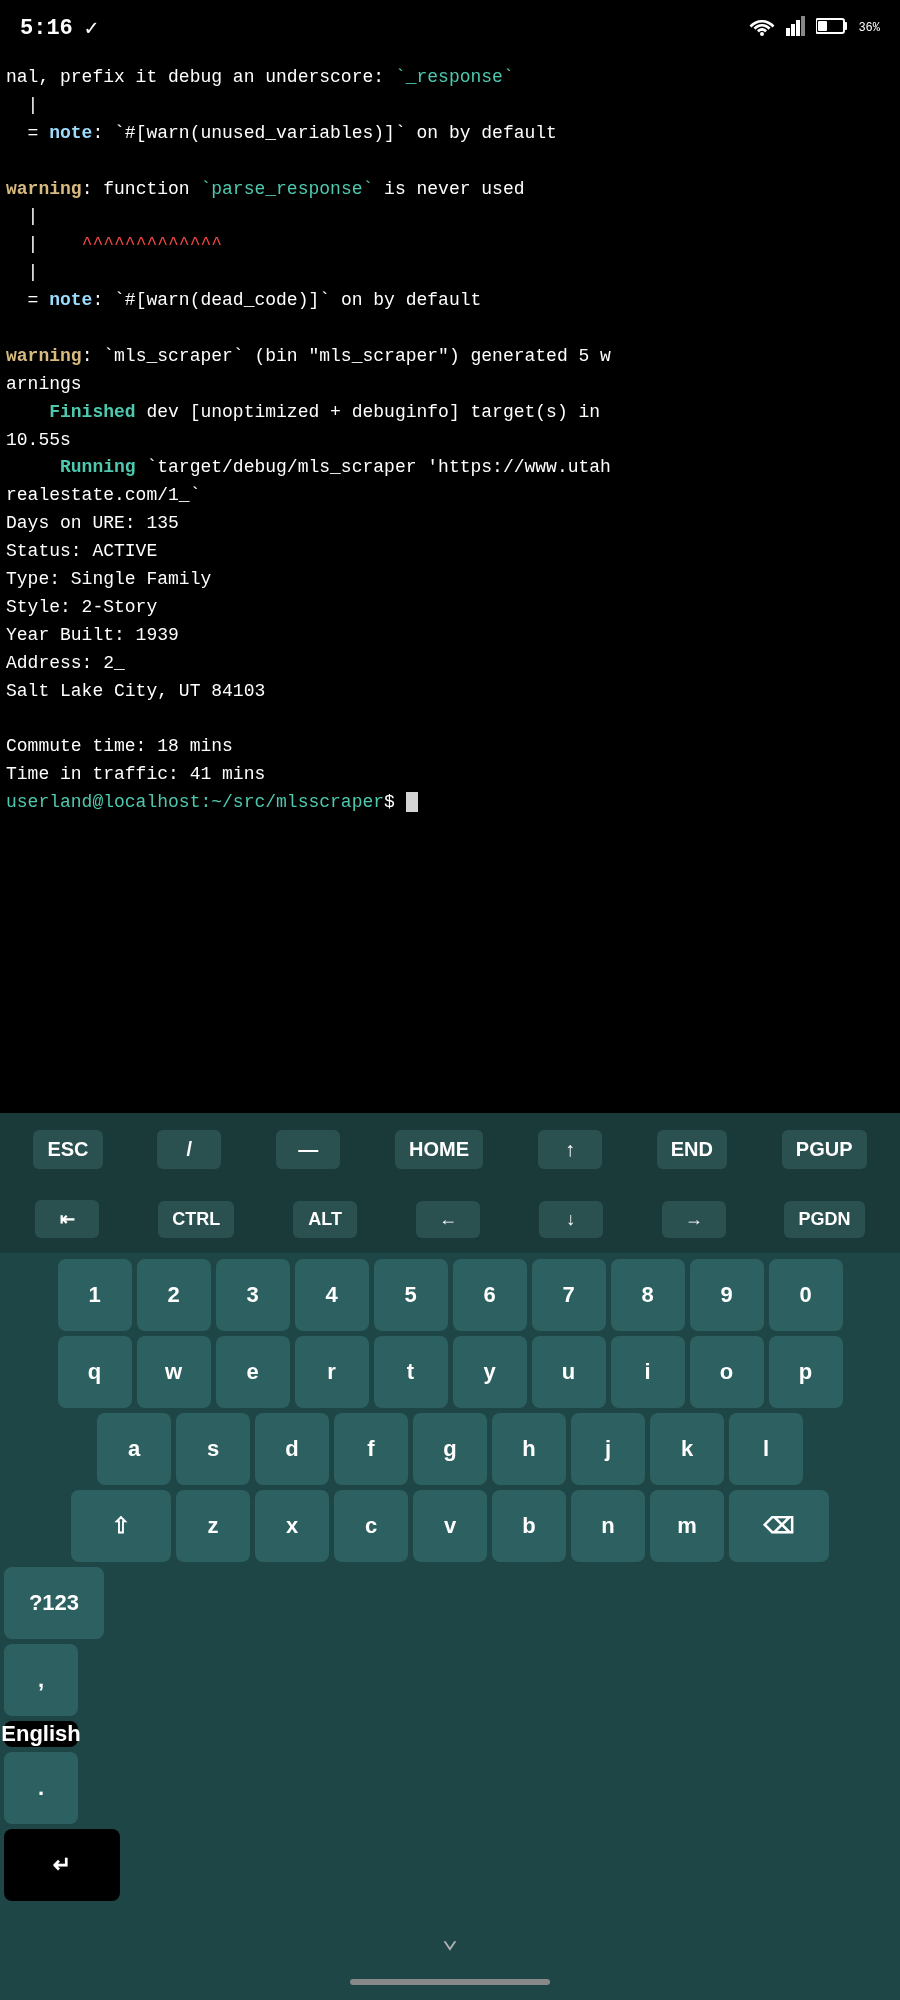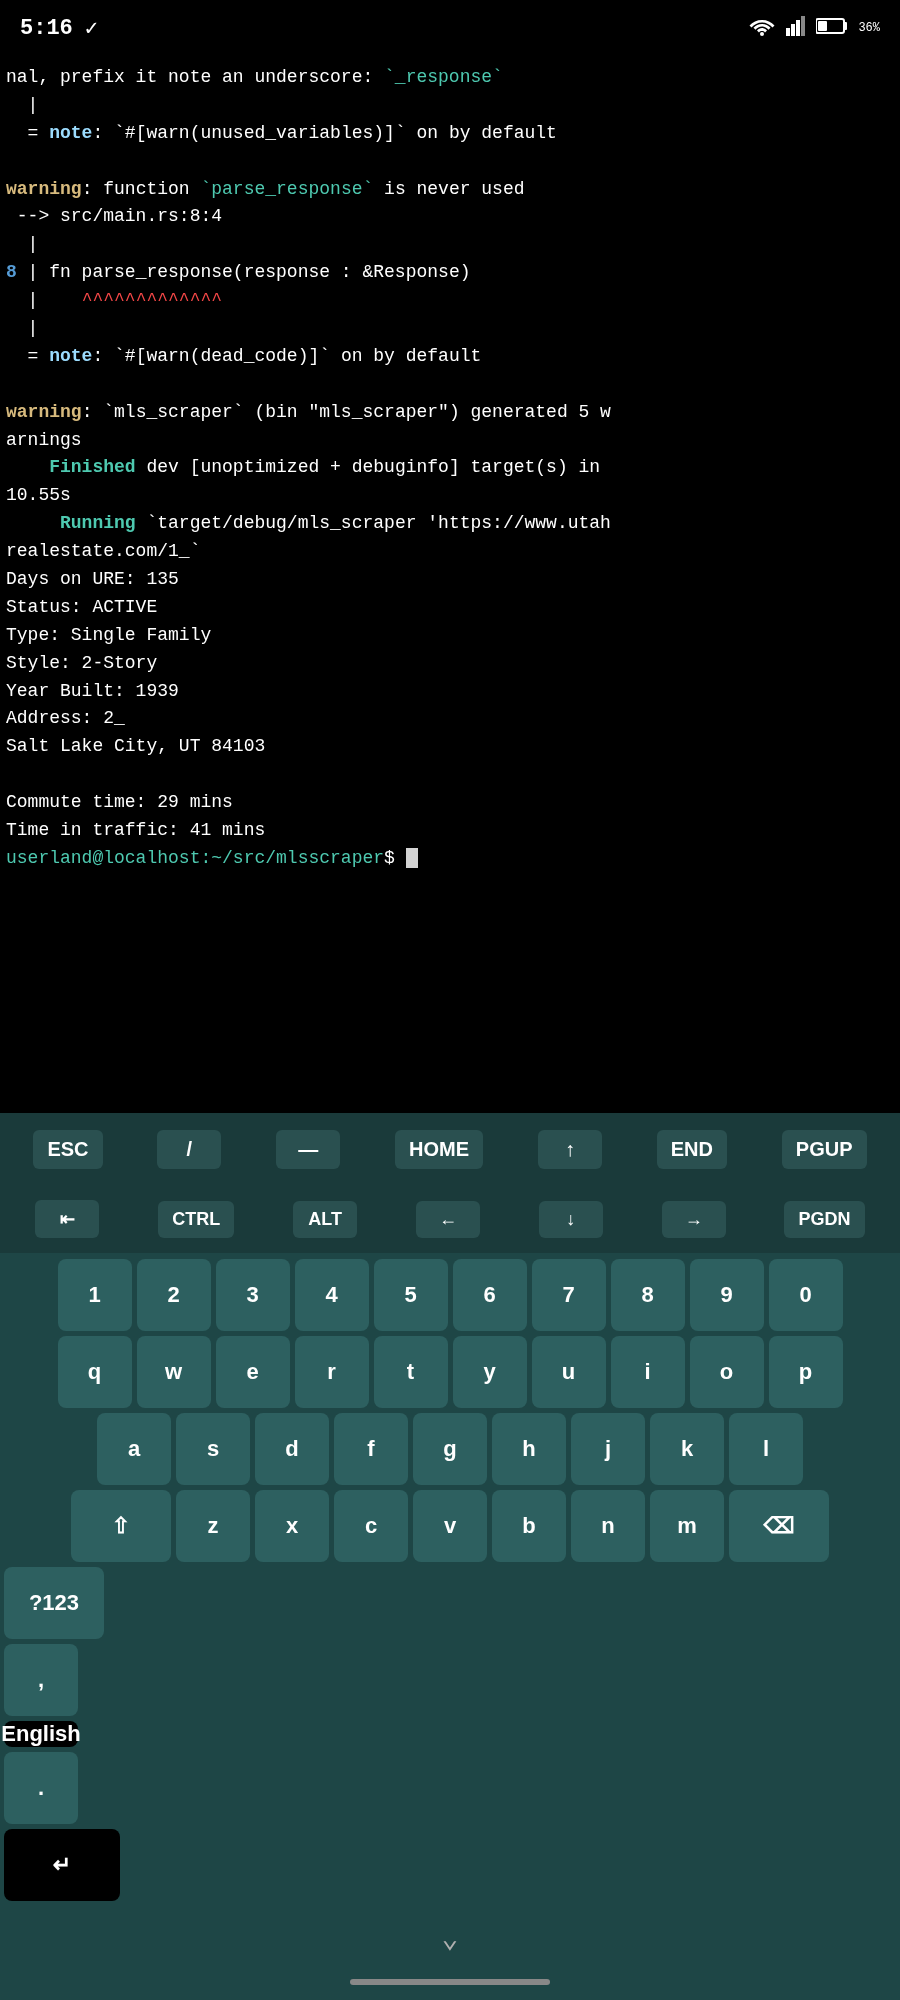--- a/index.html
+++ b/index.html
@@ -253,47 +253,45 @@
         <rect x="0" y="2" width="28" height="14" rx="2" stroke="white" stroke-width="2"></rect>
         <rect x="28" y="5" width="3" height="8" rx="1" fill="white"></rect>
         <rect x="2" y="4" width="9" height="10" rx="1" fill="white"></rect>
       </svg>
     </span>
     <span>36%</span>
   </div>
 </div>
 
 <div class="terminal">
-  <span class="line"><span class="col-white">nal, prefix it note an underscore: </span><span class="col-cyan">`_response`</span></span>
+  <span class="line"><span class="col-white">nal, prefix it debug an underscore: </span><span class="col-cyan">`_response`</span></span>
   <span class="line"><span class="col-white">  |</span></span>
   <span class="line"><span class="col-white">  = </span><span class="col-note">note</span><span class="col-white">: `#[warn(unused_variables)]` on by default</span></span>
   <span class="line">&nbsp;</span>
   <span class="line"><span class="col-warning">warning</span><span class="col-white">: function </span><span class="col-cyan">`parse_response`</span><span class="col-white"> is never used</span></span>
-  <span class="line"><span class="col-white"> --&gt; src/main.rs:8:4</span></span>
   <span class="line"><span class="col-white">  |</span></span>
-  <span class="line"><span class="col-linenum">8</span><span class="col-white"> | fn parse_response(response : &amp;Response)</span></span>
   <span class="line"><span class="col-white">  |    </span><span class="col-caret">^^^^^^^^^^^^^</span></span>
   <span class="line"><span class="col-white">  |</span></span>
   <span class="line"><span class="col-white">  = </span><span class="col-note">note</span><span class="col-white">: `#[warn(dead_code)]` on by default</span></span>
   <span class="line">&nbsp;</span>
   <span class="line"><span class="col-warning">warning</span><span class="col-white">: `mls_scraper` (bin "mls_scraper") generated 5 w</span></span>
   <span class="line"><span class="col-white">arnings</span></span>
   <span class="line"><span class="col-white">    </span><span class="col-finished">Finished</span><span class="col-white"> dev [unoptimized + debuginfo] target(s) in</span></span>
   <span class="line"><span class="col-white">10.55s</span></span>
   <span class="line"><span class="col-white">     </span><span class="col-running">Running</span><span class="col-white"> `target/debug/mls_scraper 'https://www.utah</span></span>
   <span class="line"><span class="col-white">realestate.com/1_`</span></span>
   <span class="line"><span class="col-white">Days on URE: 135</span></span>
   <span class="line"><span class="col-white">Status: ACTIVE</span></span>
   <span class="line"><span class="col-white">Type: Single Family</span></span>
   <span class="line"><span class="col-white">Style: 2-Story</span></span>
   <span class="line"><span class="col-white">Year Built: 1939</span></span>
   <span class="line"><span class="col-white">Address: 2_</span></span>
   <span class="line"><span class="col-white">Salt Lake City, UT 84103</span></span>
   <span class="line">&nbsp;</span>
-  <span class="line"><span class="col-white">Commute time: 29 mins</span></span>
+  <span class="line"><span class="col-white">Commute time: 18 mins</span></span>
   <span class="line"><span class="col-white">Time in traffic: 41 mins</span></span>
   <span class="line"><span class="col-prompt">userland@localhost:~/src/mlsscraper</span><span class="col-white">$ </span><span class="cursor"></span></span>
 </div>
 
 <div class="key-bar">
   <div class="key-bar-key">ESC</div>
   <div class="key-bar-key">/</div>
   <div class="key-bar-key">—</div>
   <div class="key-bar-key">HOME</div>
   <div class="key-bar-key">↑</div>

